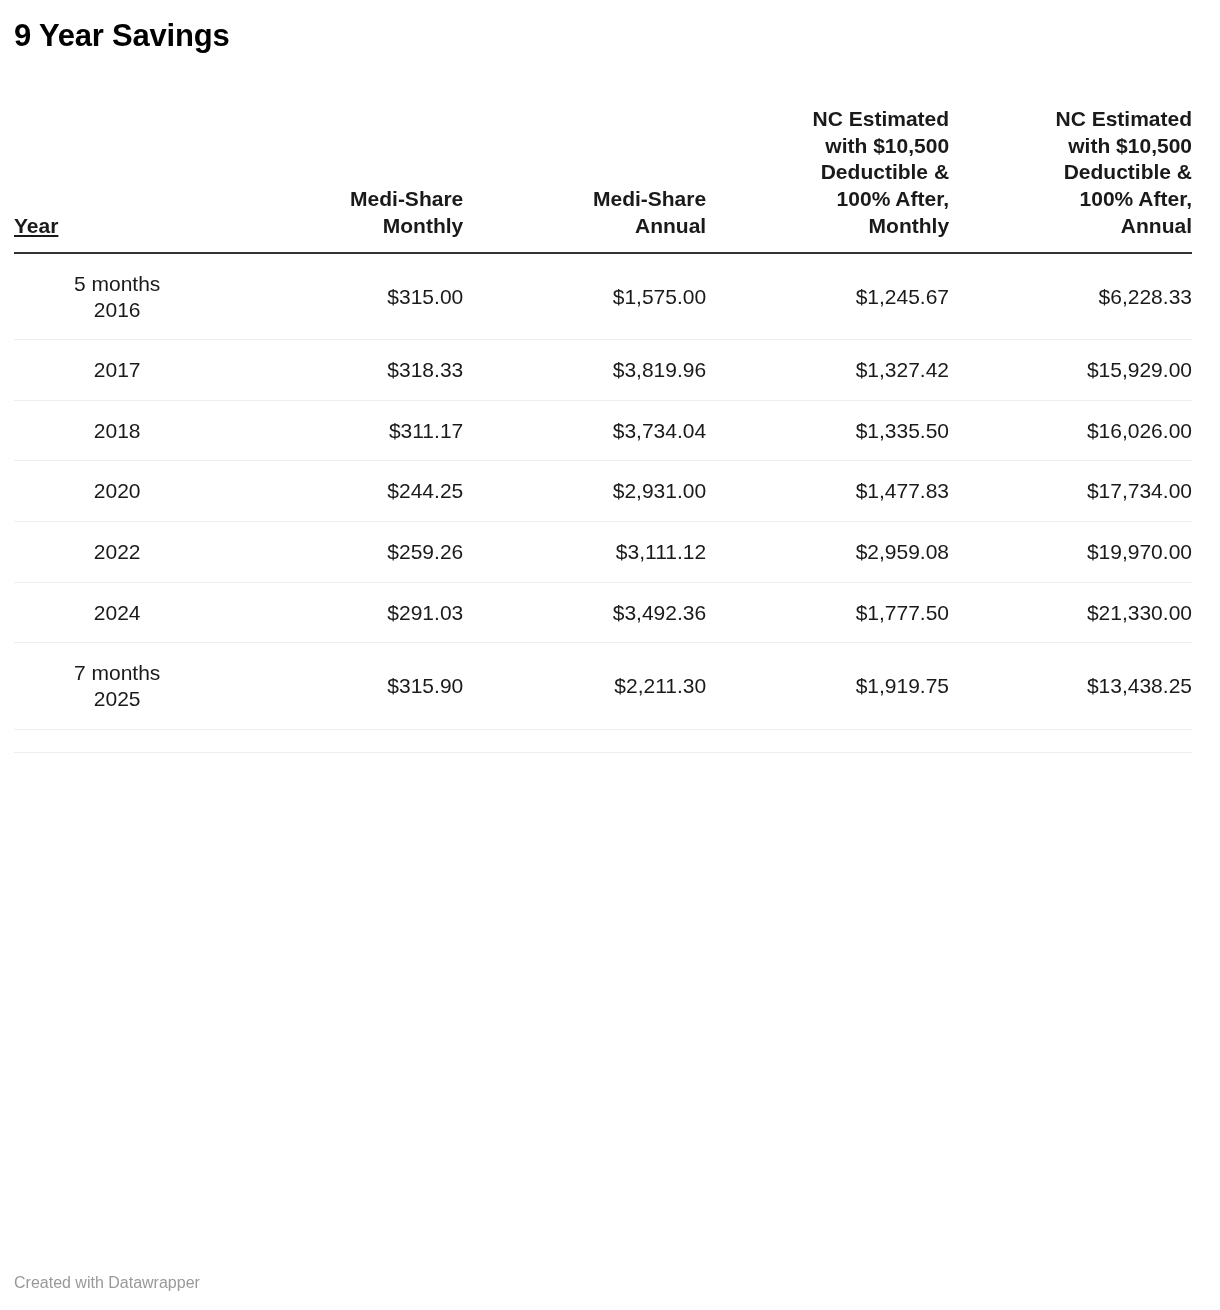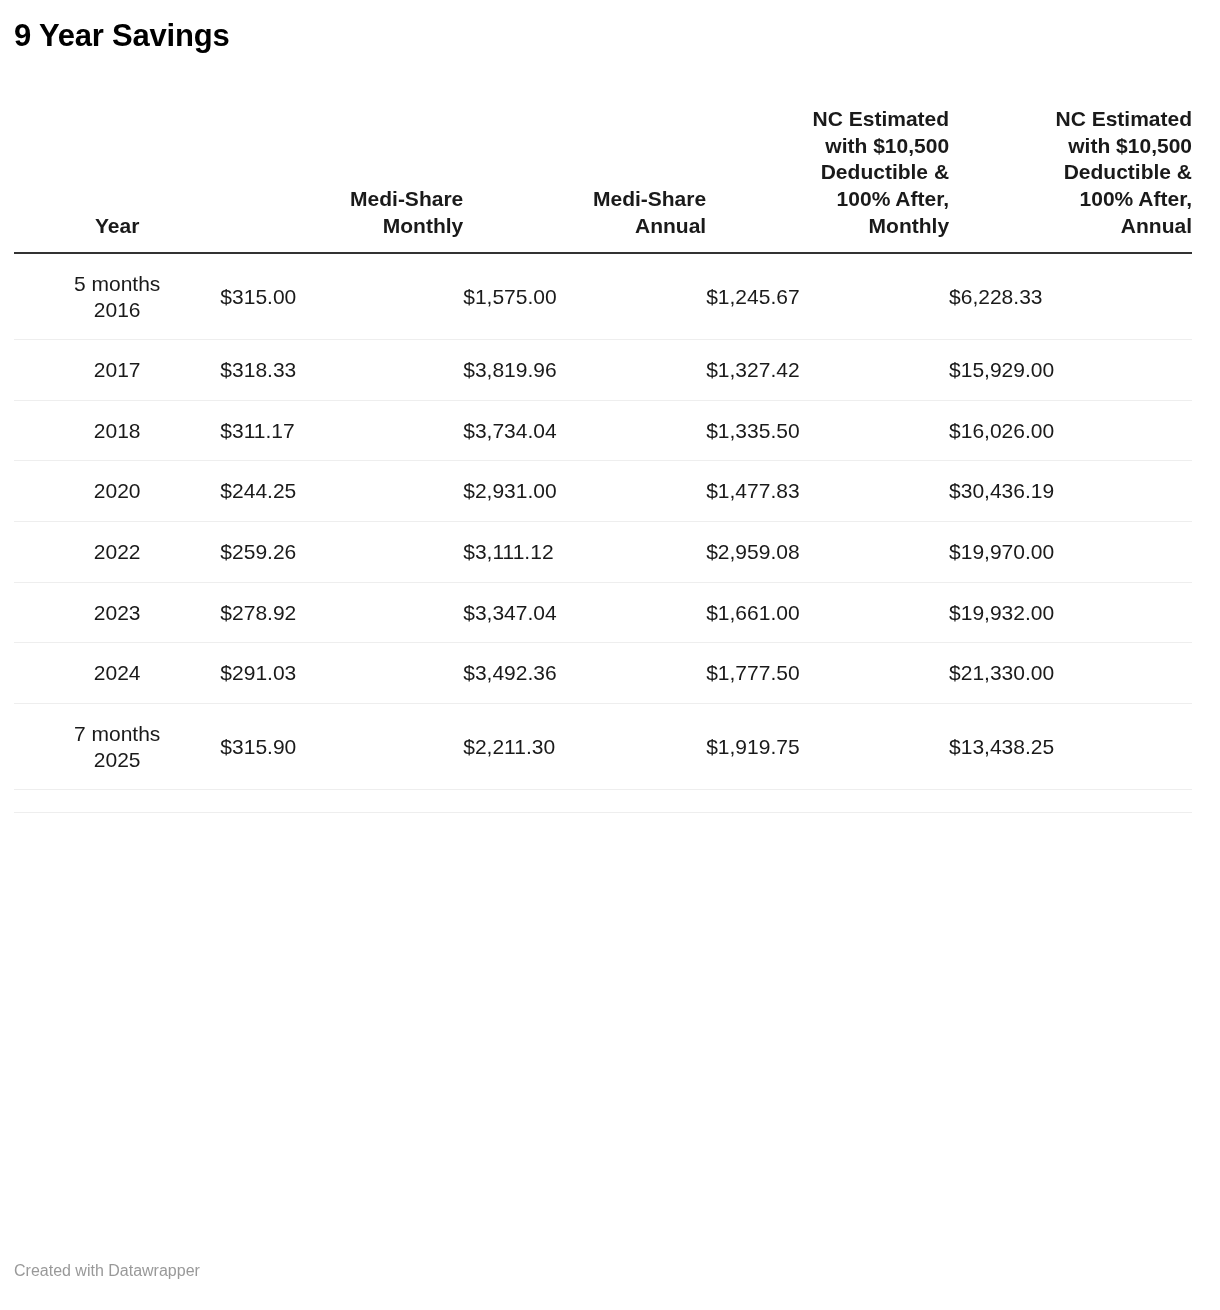--- a/index.html
+++ b/index.html
@@ -38,55 +38,56 @@
   table.data-table th {
     font-size: 21px;
     font-weight: bold;
     color: #1a1a1a;
     vertical-align: bottom;
     padding: 0 0 12px 0;
     line-height: 1.28;
     border-bottom: 2px solid #333333;
   }
   th.col-year {
-    text-align: center;
+    text-align: left;
     width: 17.5%;
+    text-decoration: underline;
   }
   th.col-num {
     text-align: right;
     width: 20.6%;
     padding-left: 18px;
   }
   table.data-table td {
     font-size: 21px;
     color: #1a1a1a;
     padding: 17px 0 17px 0;
     border-bottom: 1px solid #eeeeee;
     line-height: 1.22;
   }
   td.cell-year {
     text-align: center;
   }
   td.cell-num {
-    text-align: left;
+    text-align: right;
     padding-left: 18px;
   }
   tr.total-row td {
     border-bottom: none;
     padding-top: 26px;
   }
   tr.spacer-row td {
     padding: 0;
     height: 22px;
     border-bottom: 1px solid #eeeeee;
   }
   .footer {
     position: absolute;
     left: 14px;
-    bottom: 30px;
+    bottom: 18px;
     font-size: 16px;
     color: #999999;
   }
 </style>
 </head>
 <body>
 
 <div class="page">
 
   <h1 class="title">9 Year Savings</h1>
@@ -149,39 +150,32 @@
         <td class="cell-num">$1,335.50</td>
         <td class="cell-num">$16,026.00</td>
       </tr>
 
 
       <tr>
         <td class="cell-year">2020</td>
         <td class="cell-num">$244.25</td>
         <td class="cell-num">$2,931.00</td>
         <td class="cell-num">$1,477.83</td>
-        <td class="cell-num">$30,436.19</td>
+        <td class="cell-num">$17,734.00</td>
       </tr>
 
 
       <tr>
         <td class="cell-year">2022</td>
         <td class="cell-num">$259.26</td>
         <td class="cell-num">$3,111.12</td>
         <td class="cell-num">$2,959.08</td>
         <td class="cell-num">$19,970.00</td>
       </tr>
 
-      <tr>
-        <td class="cell-year">2023</td>
-        <td class="cell-num">$278.92</td>
-        <td class="cell-num">$3,347.04</td>
-        <td class="cell-num">$1,661.00</td>
-        <td class="cell-num">$19,932.00</td>
-      </tr>
 
       <tr>
         <td class="cell-year">2024</td>
         <td class="cell-num">$291.03</td>
         <td class="cell-num">$3,492.36</td>
         <td class="cell-num">$1,777.50</td>
         <td class="cell-num">$21,330.00</td>
       </tr>
 
       <tr>

